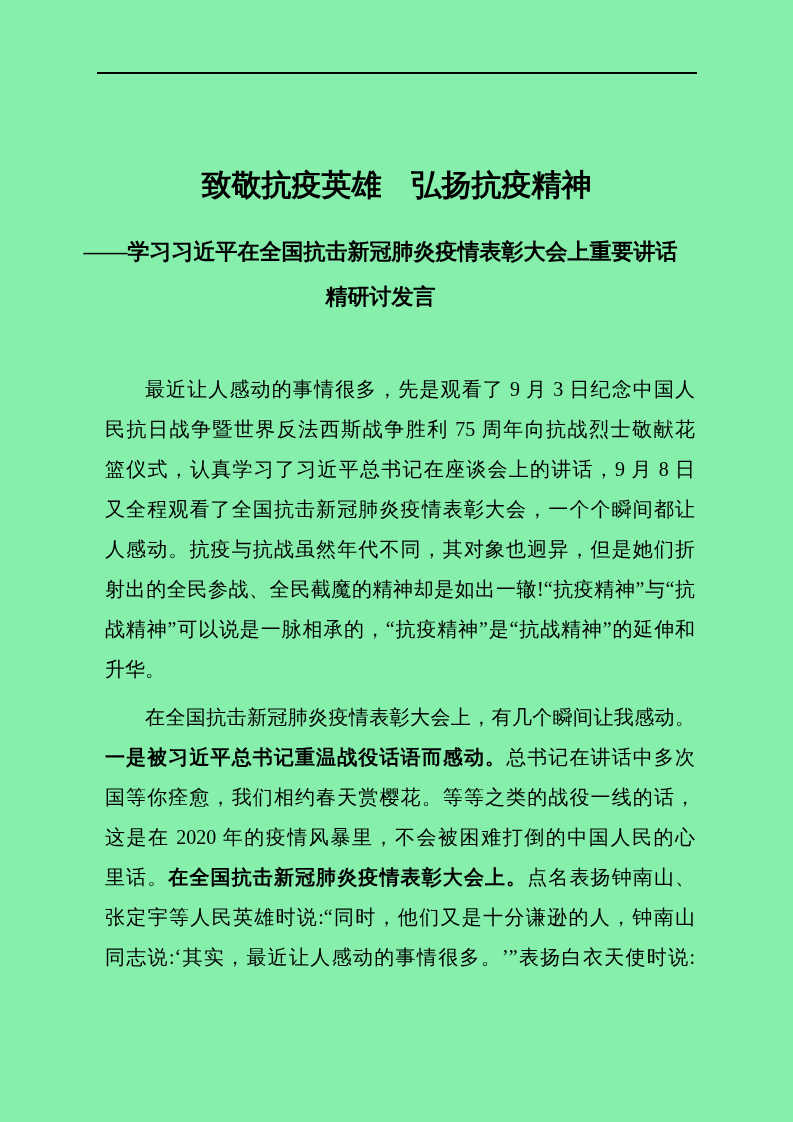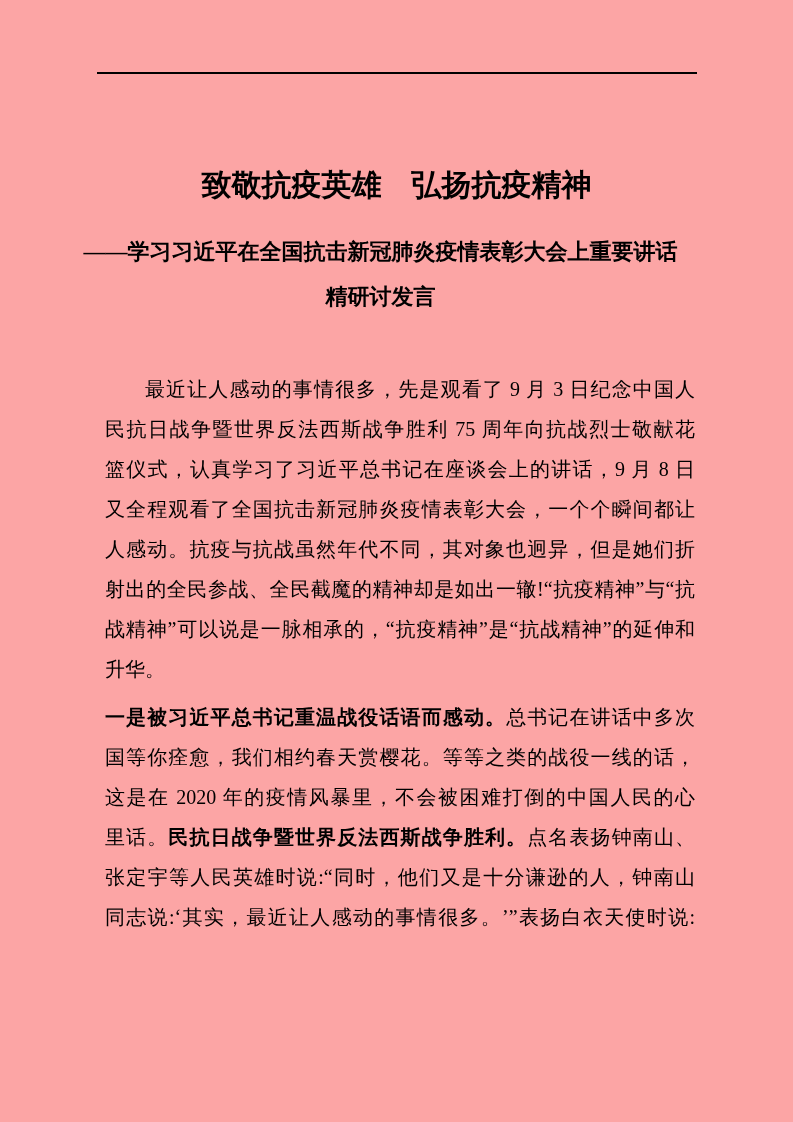--- a/index.html
+++ b/index.html
@@ -1,19 +1,19 @@
 <!DOCTYPE html>
 <html><head>
 <meta charset="utf-8">
 <style>
   html,body{margin:0;padding:0;background:#ffffff;}
   .page{
     position:relative;
     width:793px;height:1122px;
-    background:#fca5a5;
+    background:#86efac;
     color:#000000;
     overflow:hidden;
     font-family:"Liberation Serif", serif;
   }
   .header-rule{
     position:absolute;
     left:97px;top:72px;
     width:600px;height:2px;
     background:#000000;
   }
@@ -77,21 +77,22 @@
         <div class="body-line indent"><span>最近让人感动的事情很多，先是观看了 9 月 3 日纪念中国人</span></div>
         <div class="body-line"><span>民抗日战争暨世界反法西斯战争胜利 75 周年向抗战烈士敬献花</span></div>
         <div class="body-line"><span>篮仪式，认真学习了习近平总书记在座谈会上的讲话，9 月 8 日</span></div>
         <div class="body-line"><span>又全程观看了全国抗击新冠肺炎疫情表彰大会，一个个瞬间都让</span></div>
         <div class="body-line"><span>人感动。抗疫与抗战虽然年代不同，其对象也迥异，但是她们折</span></div>
         <div class="body-line"><span>射出的全民参战、全民截魔的精神却是如出一辙!“抗疫精神”与“抗</span></div>
         <div class="body-line"><span>战精神”可以说是一脉相承的，“抗疫精神”是“抗战精神”的延伸和</span></div>
         <div class="body-line no-just"><span>升华。</span></div>
       </div>
       <div class="para">
+        <div class="body-line indent"><span>在全国抗击新冠肺炎疫情表彰大会上，有几个瞬间让我感动。</span></div>
         <div class="body-line"><b>一是被习近平总书记重温战役话语而感动。</b><span>总书记在讲话中多次</span></div>
         <div class="body-line"><span>国等你痊愈，我们相约春天赏樱花。等等之类的战役一线的话，</span></div>
         <div class="body-line"><span>这是在 2020 年的疫情风暴里，不会被困难打倒的中国人民的心</span></div>
-        <div class="body-line"><span>里话。</span><b>民抗日战争暨世界反法西斯战争胜利。</b><span>点名表扬钟南山、</span></div>
+        <div class="body-line"><span>里话。</span><b>在全国抗击新冠肺炎疫情表彰大会上。</b><span>点名表扬钟南山、</span></div>
         <div class="body-line"><span>张定宇等人民英雄时说:“同时，他们又是十分谦逊的人，钟南山</span></div>
         <div class="body-line"><span>同志说:‘其实，最近让人感动的事情很多。’”表扬白衣天使时说:</span></div>
       </div>
     </div>
 </div>
 
 </body></html>

